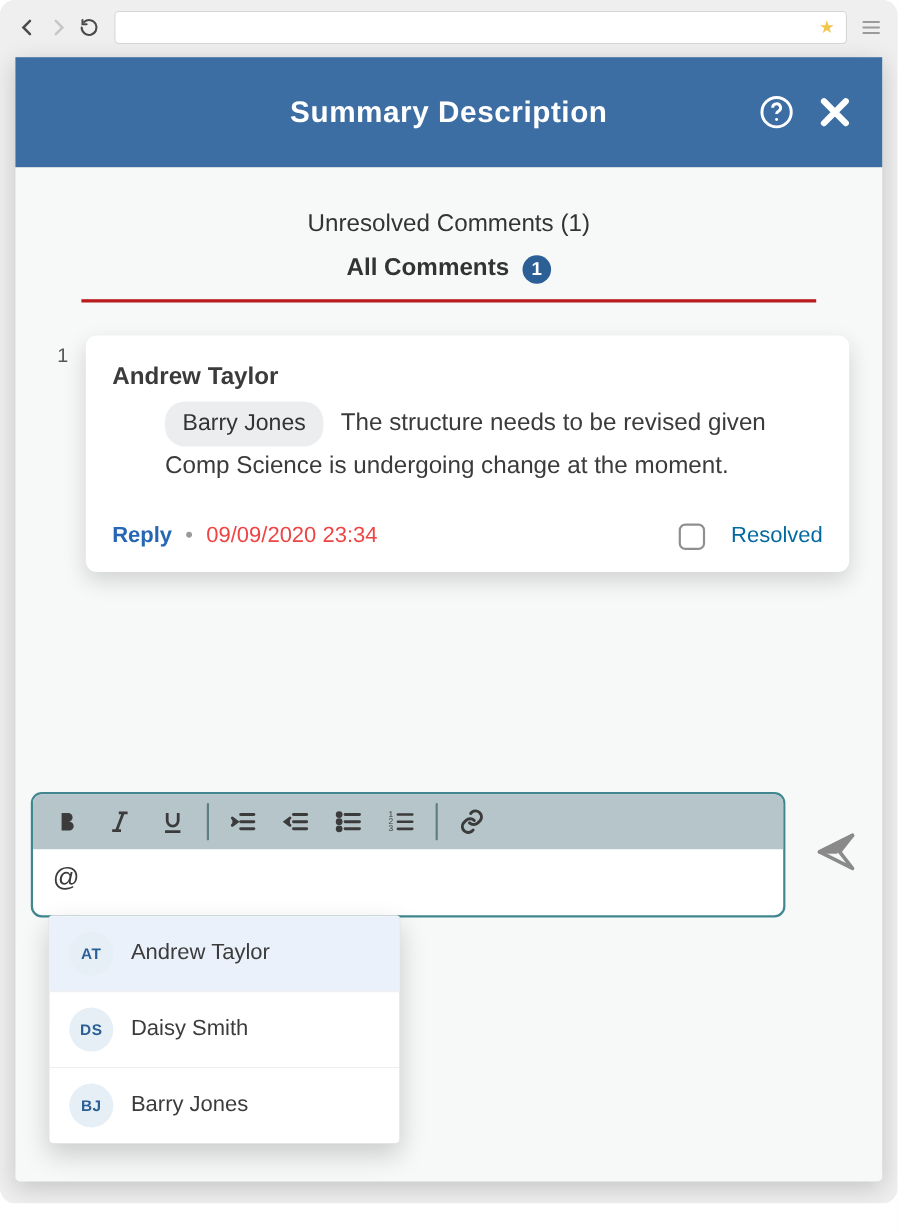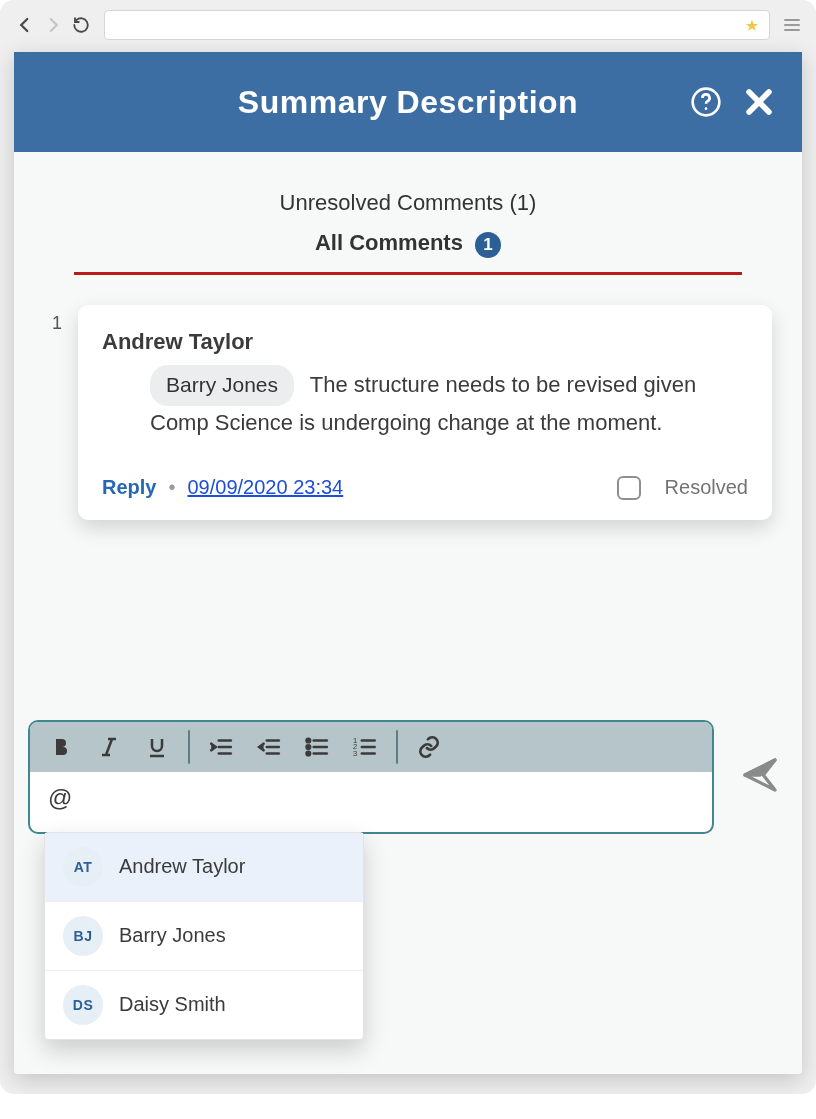--- a/index.html
+++ b/index.html
@@ -68,21 +68,21 @@
     color:#fff;
     height:100px;
     display:flex;
     align-items:center;
     justify-content:center;
     position:relative;
   }
   .app-title{
     font-family:"Segoe UI", Arial, sans-serif;
     font-weight:600;
-    font-size:32px;
+    font-size:27px;
     letter-spacing:.5px;
   }
   .header-actions{
     position:absolute;
     right:26px;top:50%;transform:translateY(-50%);
     display:flex;align-items:center;gap:20px;
   }
   .icon-btn{cursor:pointer;display:flex;align-items:center;justify-content:center;}
 
   
@@ -144,22 +144,22 @@
     color:#333;
   }
   .card-footer{
     display:flex;align-items:flex-start;justify-content:space-between;
     margin-top:36px;
     font-size:20px;
   }
   .footer-left{display:flex;align-items:center;gap:12px;}
   .reply{color:var(--blue-link);font-weight:600;cursor:pointer;}
   .dot{color:#9a9a9a;}
-  .timestamp{color:#1d4ed8;text-decoration:underline;}
-  .resolved-wrap{display:flex;align-items:center;gap:24px;color:#737373;}
+  .timestamp{color:#ef4444;}
+  .resolved-wrap{display:flex;align-items:center;gap:24px;color:#0369a1;}
   .checkbox{
     width:24px;height:24px;border:2px solid #8f8f8f;border-radius:6px;
     background:#fff;cursor:pointer;
   }
 
   
   .compose-wrap{
     margin:200px 14px 0;
     position:relative;
   }
@@ -378,26 +378,26 @@
         <div class="compose-input">
           <span>@</span>
         </div>
 
         <div class="mention-dd">
           <div class="mention-item">
             <div class="mono">AT</div>
             <div>Andrew Taylor</div>
           </div>
           <div class="mention-item">
+            <div class="mono">DS</div>
+            <div>Daisy Smith</div>
+          </div>
+          <div class="mention-item">
             <div class="mono">BJ</div>
             <div>Barry Jones</div>
-          </div>
-          <div class="mention-item">
-            <div class="mono">DS</div>
-            <div>Daisy Smith</div>
           </div>
         </div>
       </div>
 
       <div class="send">
         <svg width="40" height="40" viewBox="0 0 24 24" fill="none" stroke="#8a8a8a" stroke-width="2" stroke-linejoin="round">
             <path d="M3 12 21 3 14 12 21 21z" fill="none"></path>
             <path d="M3 12 21 3 12 12z" fill="#8a8a8a"></path>
           </svg>
       </div>

